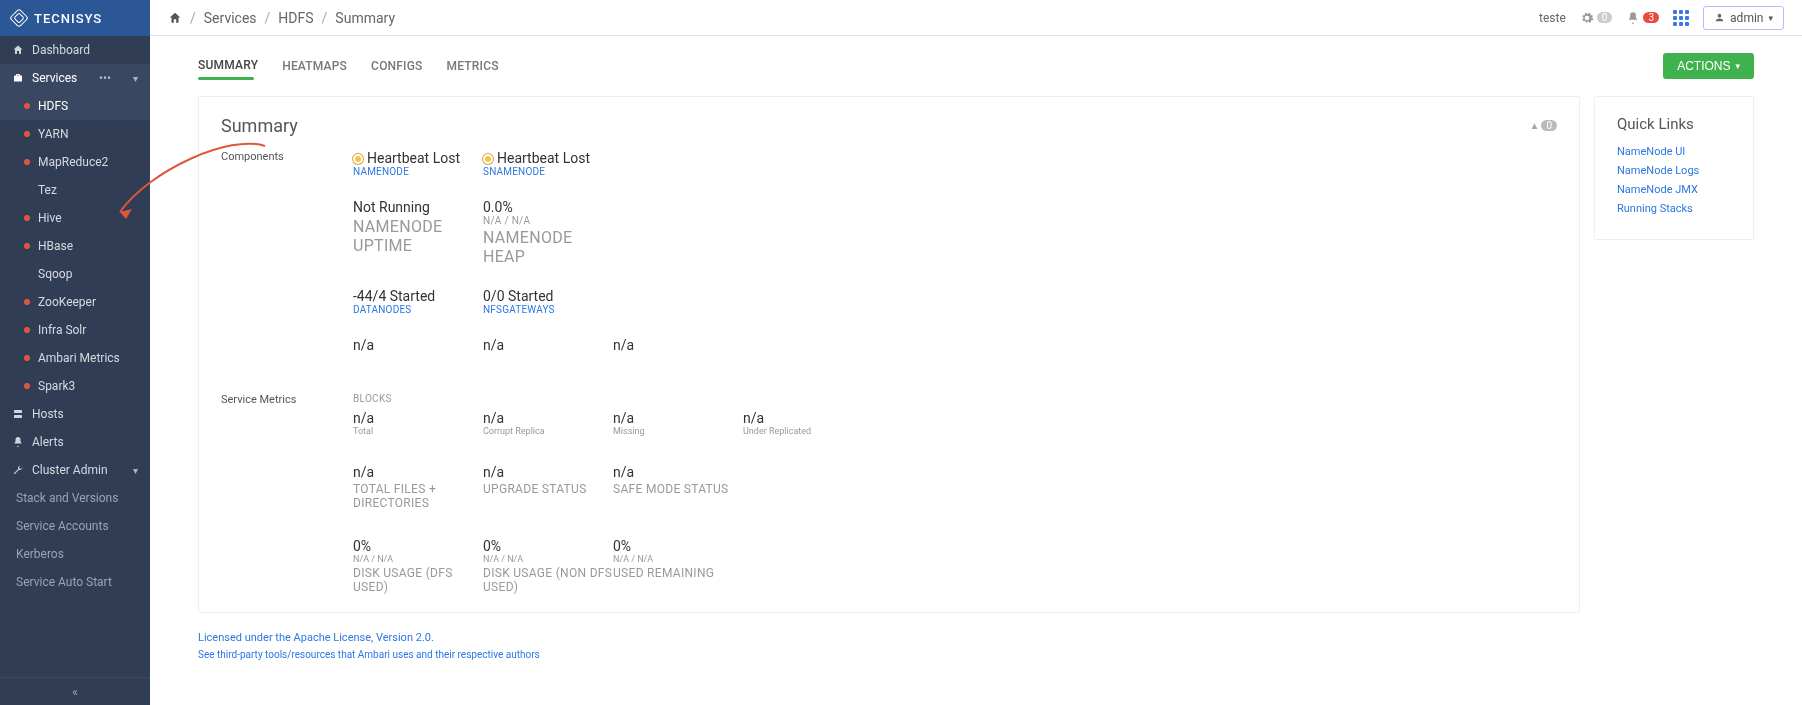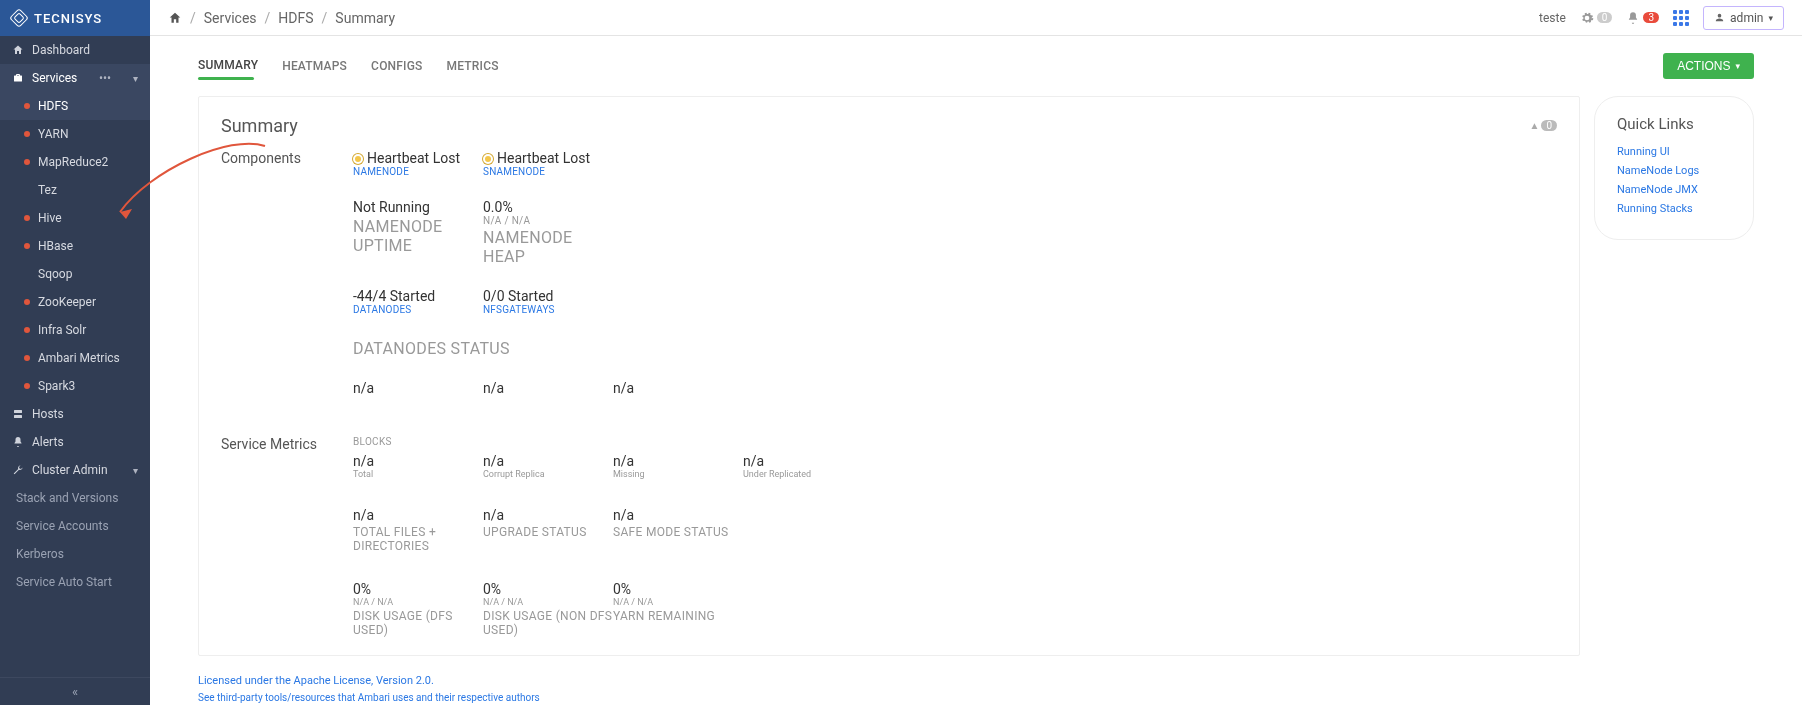--- a/index.html
+++ b/index.html
@@ -114,33 +114,33 @@
     padding:6px 14px; border-radius:3px;font-size:12px;
     display:flex;align-items:center;gap:5px;cursor:pointer;border:none;
   }
 
   .cols{display:flex;gap:14px;margin-top:16px;align-items:flex-start;}
   .card{
     border:1px solid #eee;border-radius:2px;background:#fff;
     padding:18px 22px;
   }
   .main-card{flex:1;}
-  .side-card{width:160px;border-radius:24px;}
+  .side-card{width:160px;}
 
   .section-title{
     font-size:18px;color:#555;font-weight:400;margin-bottom:14px;
     display:flex;align-items:center;
   }
   .title-right{margin-left:auto;display:flex;align-items:center;gap:2px;font-size:11px;color:#aaa;}
   .title-right .tri{font-size:10px;}
   .title-right .round-badge{
     background:#bbb;color:#fff;border-radius:8px;padding:0 5px;font-size:10px;
   }
 
-  .row-label{font-size:14px;color:#555;width:120px;flex-shrink:0;}
+  .row-label{font-size:11px;color:#555;width:120px;flex-shrink:0;}
   .comp-row{display:flex;gap:12px;margin-top:4px;}
   .comp-cols{flex:1;display:grid;grid-template-columns:130px 130px 130px 130px;row-gap:22px;column-gap:0;}
   .big-val{font-size:14px;color:#333;}
   .small-cap{font-size:16px;color:#999;letter-spacing:.3px;margin-top:2px;}
   .small-link{font-size:10px;color:#2b78e4;cursor:pointer;letter-spacing:.2px;}
   .warn-dot{
     display:inline-block;width:10px;height:10px;border-radius:50%;
     background:#f3c64a;border:2px solid #fff;box-shadow:0 0 0 1px #d4a933;
     vertical-align:middle;margin-right:4px;
   }
@@ -393,23 +393,20 @@
                 <div class="big-val">-44/4 Started</div>
                 <div class="small-link">DATANODES</div>
               </div>
               <div>
                 <div class="big-val">0/0 Started</div>
                 <div class="small-link">NFSGATEWAYS</div>
               </div>
               <div></div>
                 <div></div>
 
-              <div style="grid-column:1/5">
-                <div class="small-cap">DATANODES STATUS</div>
-              </div>
               <div class="big-val">n/a</div>
               <div class="big-val">n/a</div>
               <div class="big-val">n/a</div>
               <div></div>
             </div>
           </div>
 
           <div class="comp-row" style="margin-top:40px">
             <div class="row-label">Service Metrics</div>
             <div style="flex:1">
@@ -452,32 +449,32 @@
                   <div class="c">DISK USAGE (DFS USED)</div>
                 </div>
                 <div class="metric">
                   <div class="v">0%</div>
                   <div class="s">N/A / N/A</div>
                   <div class="c">DISK USAGE (NON DFS USED)</div>
                 </div>
                 <div class="metric">
                   <div class="v">0%</div>
                   <div class="s">N/A / N/A</div>
-                  <div class="c">YARN REMAINING</div>
+                  <div class="c">USED REMAINING</div>
                 </div>
                 <div></div>
               </div>
             </div>
           </div>
         </div>
 
         <div class="card side-card">
           <div class="ql-title">Quick Links</div>
           <div id="ql-list">
-              <a class="ql-link">Running UI</a>
+              <a class="ql-link">NameNode UI</a>
               <a class="ql-link">NameNode Logs</a>
               <a class="ql-link">NameNode JMX</a>
               <a class="ql-link">Running Stacks</a>
             </div>
         </div>
       </div>
 
       <div class="footer-text">
         <div style="cursor:pointer;">Licensed under the Apache License, Version 2.0.</div>
         <div class="footer-sub" style="cursor:pointer;color:#2b78e4;">See third-party tools/resources that Ambari uses and their respective authors</div>

